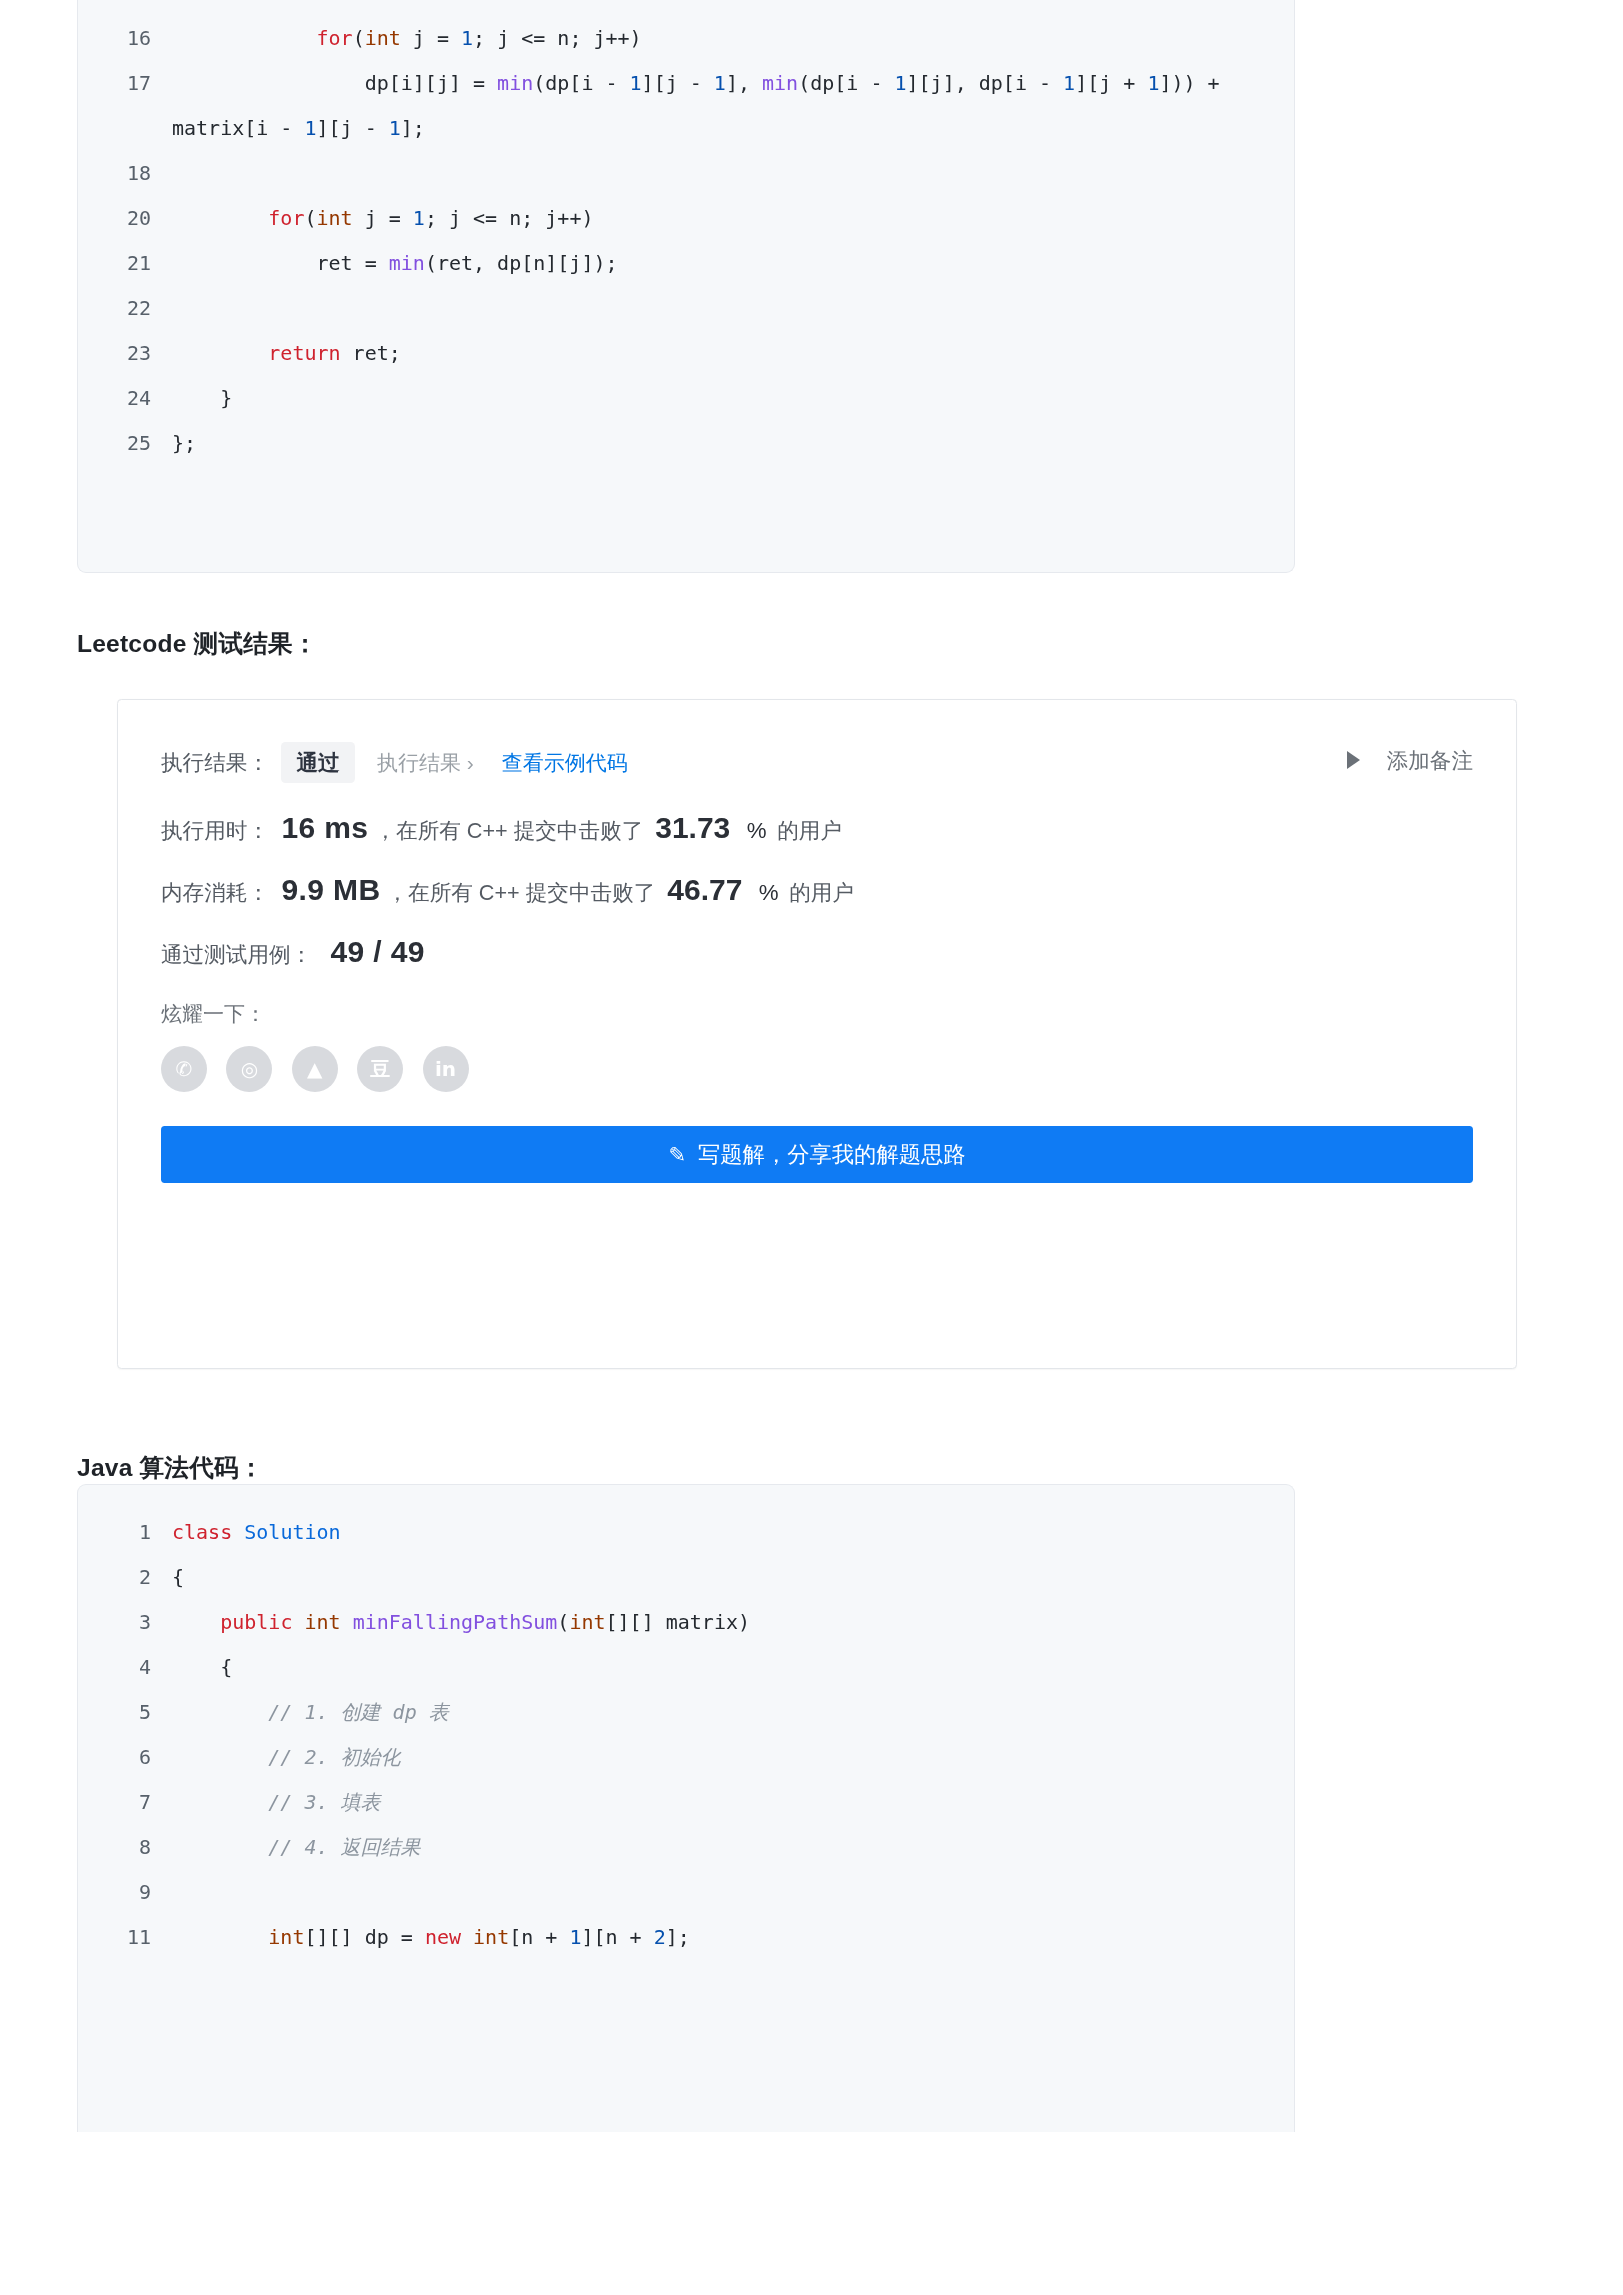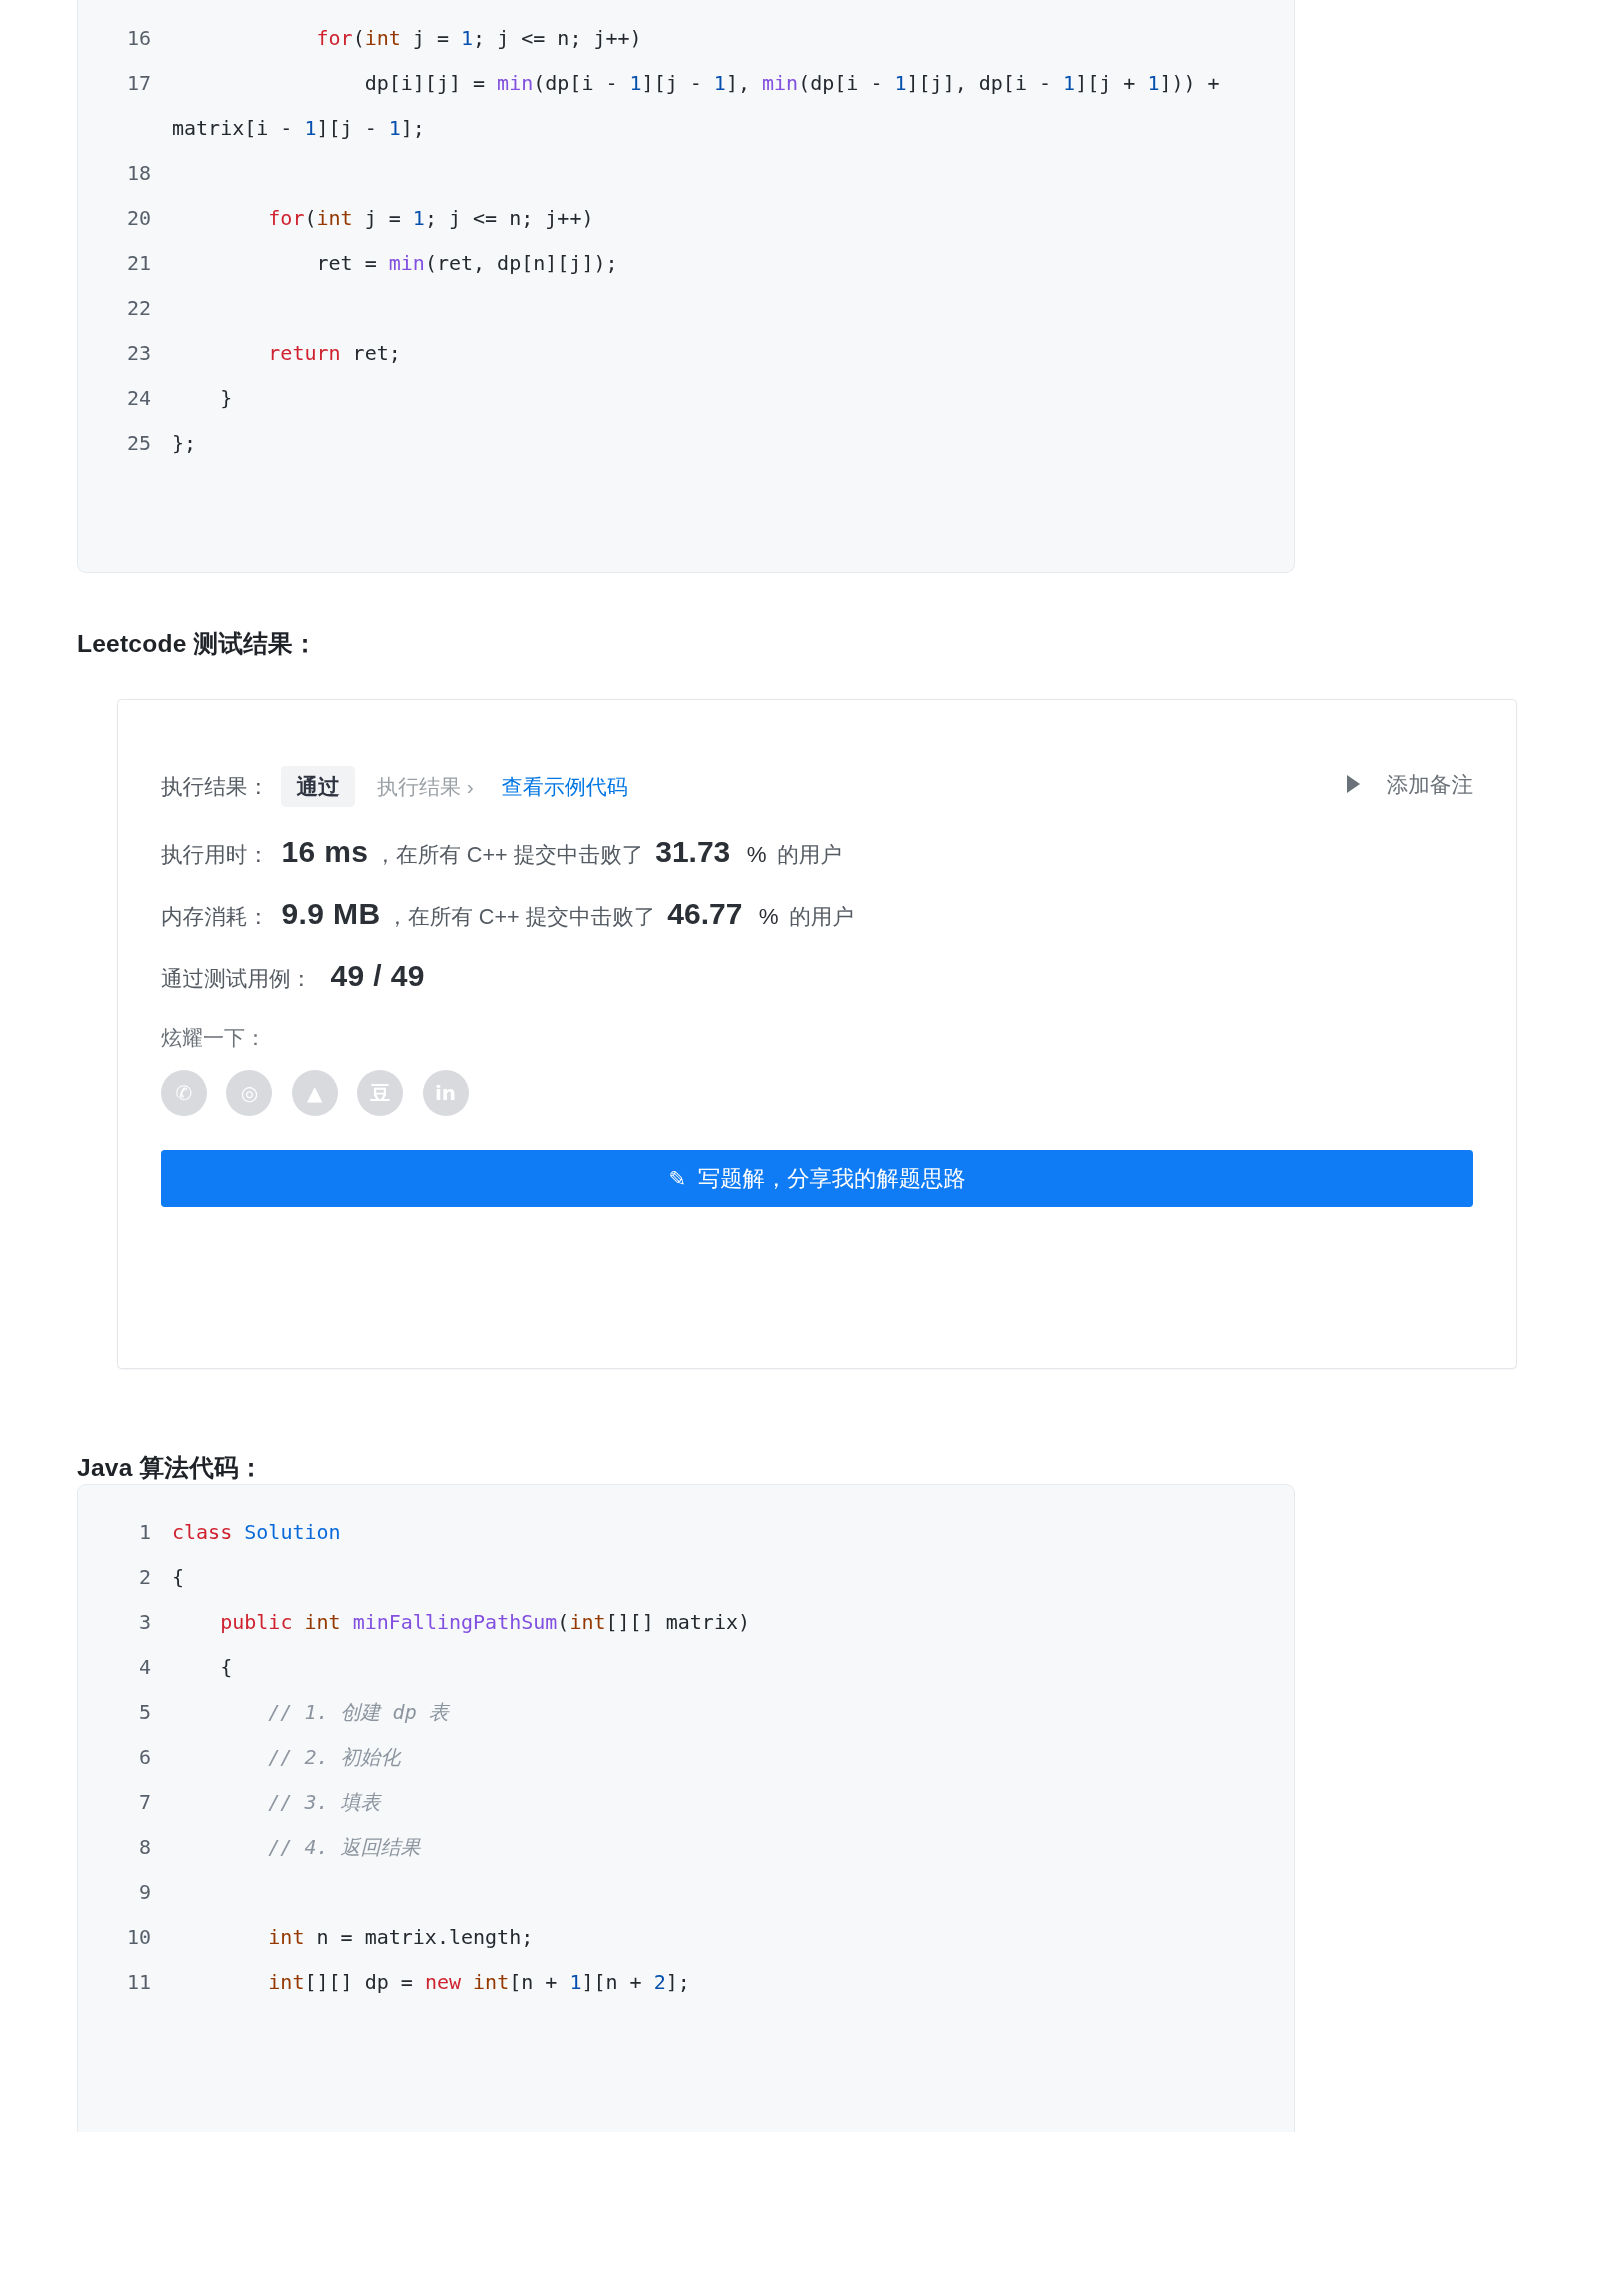--- a/index.html
+++ b/index.html
@@ -116,21 +116,20 @@
   }
   .res-label.wide { min-width: 159px; }
   .badge-pass {
     background: #f2f3f5;
     color: #2e3440;
     font-size: 21.6px;
     font-weight: bold;
     border-radius: 4.5px;
     padding: 6px 15px;
     margin-left: 10.4px;
-    margin-top: 24px;
   }
   .muted-link {
     color: #9aa0a6;
     font-size: 21px;
     margin-left: 22.3px;
     cursor: pointer;
   }
   .blue-link {
     color: #0076e4;
     font-size: 21px;
@@ -302,18 +301,17 @@
   <div class="code-block bottom" id="bottom-code">
       <div class="code-line"><span class="ln">1</span><span class="code-text"><span class="kw">class</span><span class="pl"> </span><span class="cls">Solution</span></span></div>
       <div class="code-line"><span class="ln">2</span><span class="code-text"><span class="pl">{</span></span></div>
       <div class="code-line"><span class="ln">3</span><span class="code-text"><span class="pl">    </span><span class="kw">public</span><span class="pl"> </span><span class="kw2">int</span><span class="pl"> </span><span class="fn">minFallingPathSum</span><span class="pl">(</span><span class="kw2">int</span><span class="pl">[][] matrix)</span></span></div>
       <div class="code-line"><span class="ln">4</span><span class="code-text"><span class="pl">    {</span></span></div>
       <div class="code-line"><span class="ln">5</span><span class="code-text"><span class="cmt">        // 1. 创建 dp 表</span></span></div>
       <div class="code-line"><span class="ln">6</span><span class="code-text"><span class="cmt">        // 2. 初始化</span></span></div>
       <div class="code-line"><span class="ln">7</span><span class="code-text"><span class="cmt">        // 3. 填表</span></span></div>
       <div class="code-line"><span class="ln">8</span><span class="code-text"><span class="cmt">        // 4. 返回结果</span></span></div>
       <div class="code-line"><span class="ln">9</span><span class="code-text"><span class="pl"></span></span></div>
-      <div class="code-line"><span class="ln">10</span><span class="code-text"><span class="pl">        </span><span class="kw2">int</span><span class="pl"> n = matrix.length;</span></span></div>
       <div class="code-line"><span class="ln">11</span><span class="code-text"><span class="pl">        </span><span class="kw2">int</span><span class="pl">[][] dp = </span><span class="kw">new</span><span class="pl"> </span><span class="kw2">int</span><span class="pl">[n + </span><span class="num">1</span><span class="pl">][n + </span><span class="num">2</span><span class="pl">];</span></span></div>
     </div>
 
 </div>
 
 
 </body></html>

